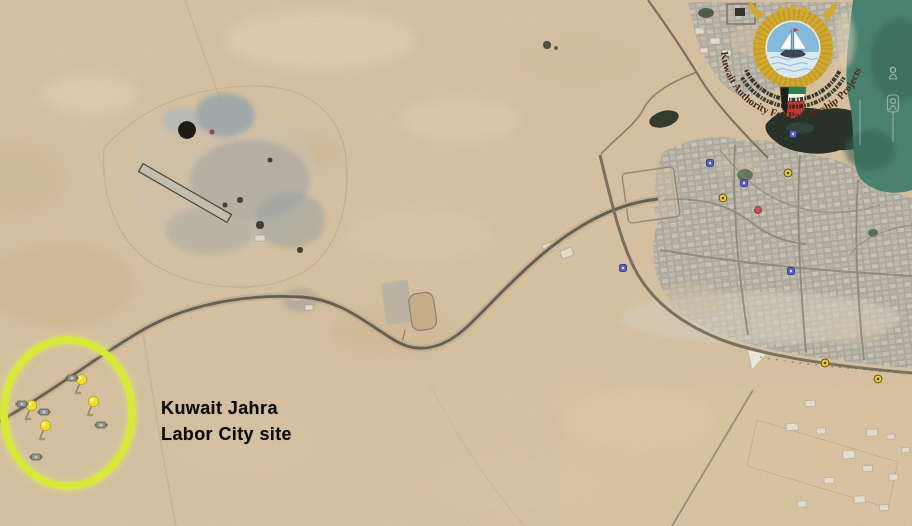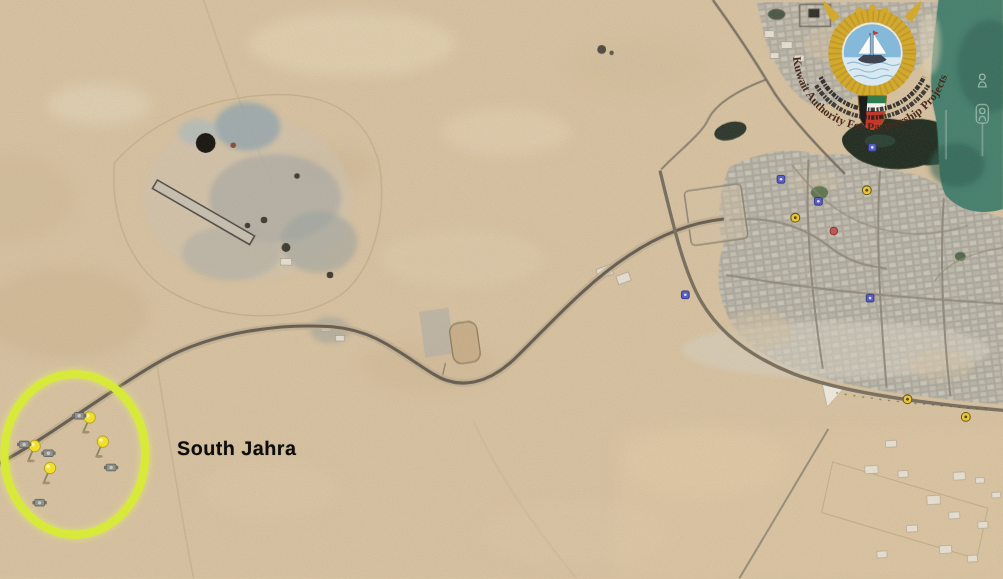--- a/index.html
+++ b/index.html
@@ -312,15 +312,16 @@
       <path d="M742,77.5 A59,59 0 0 0 844,77.5" stroke-width="4" stroke-dasharray="3 1.2 2 1 4 1.3 1.6 1" opacity="0.8"></path>
     </g>
 
     <text font-family="Liberation Serif, serif" font-size="10.5" font-weight="bold" fill="#4a2a1e">
       <textPath href="#latinArc" startOffset="0" textLength="198" lengthAdjust="spacingAndGlyphs">Kuwait Authority For Partnership Projects</textPath>
     </text>
   </g>
 </svg>
 
 <div class="site-label">
-  <div>South Jahra</div>
+  <div>Kuwait Jahra</div>
+  <div>Labor City site</div>
 </div>
 </div>
 
 </body></html>

